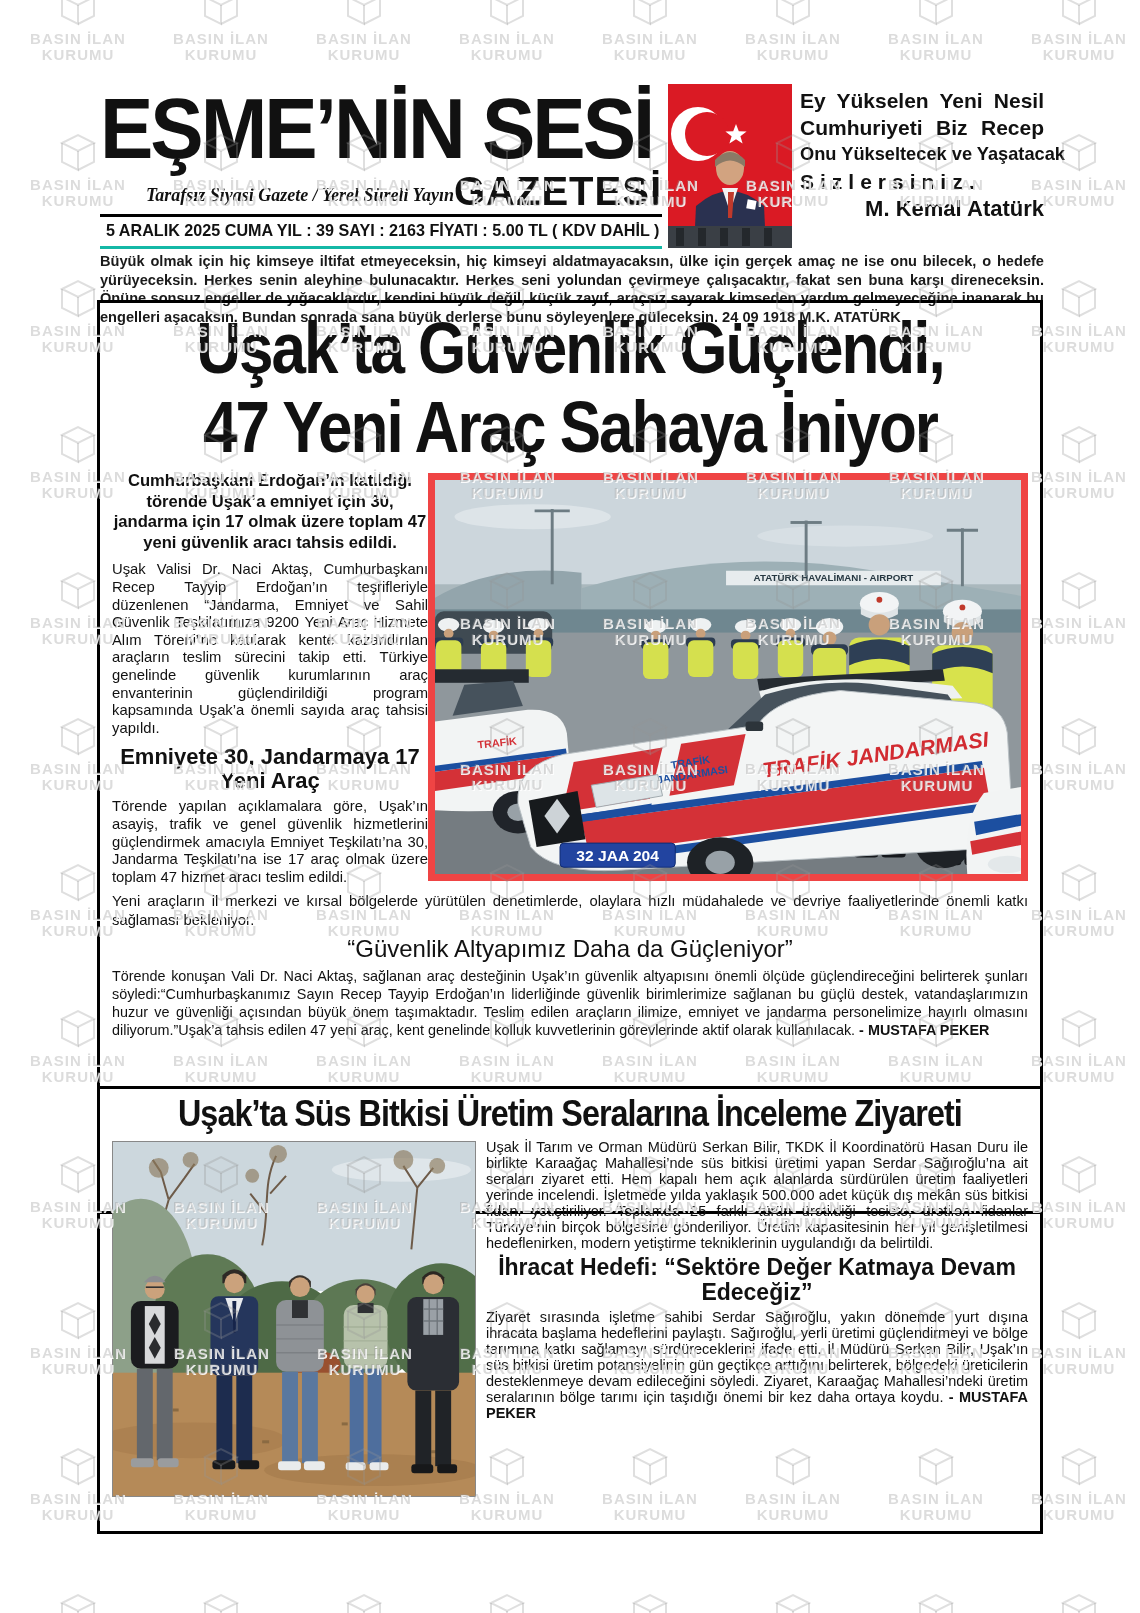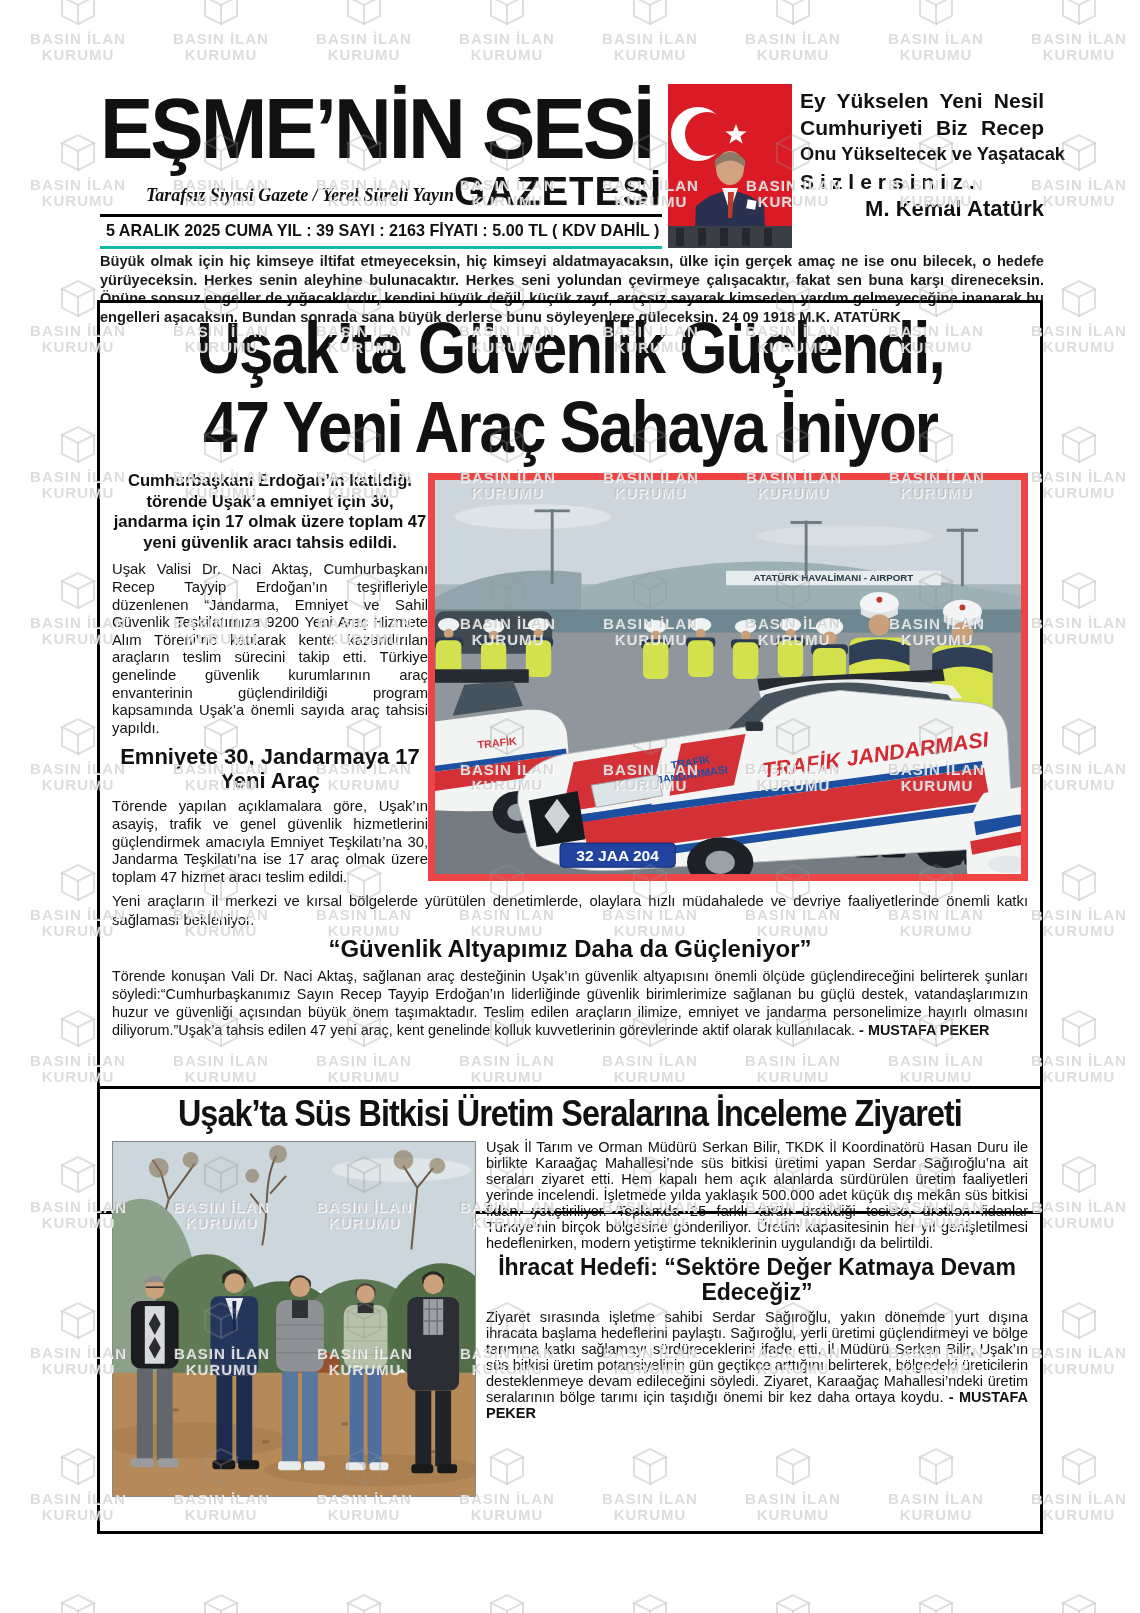--- a/index.html
+++ b/index.html
@@ -40,21 +40,21 @@
   .a1-headline{text-align:center;font-weight:bold;font-size:62px;letter-spacing:-2px;
                line-height:79px;margin:2px 0 4px;}
   .a1-headline .hl{display:inline-block;transform:scaleY(1.16);white-space:nowrap;}
   .photo1{float:right;width:600px;height:408px;margin:2px 0 4px 0;border:7px solid #ef4444;
           box-sizing:border-box;}
   .photo1 svg,.photo2 svg{display:block;width:100%;height:100%;}
   .a1-lead{font-weight:bold;font-size:16.6px;line-height:20.6px;text-align:center;margin:4px 4px 8px 0;}
   .bodytxt{font-size:14.8px;line-height:17.6px;text-align:justify;margin:0 0 6px;}
   .a1-sub1{font-weight:bold;font-size:22px;line-height:24px;text-align:center;margin:8px 0 5px;}
   .a1-body3{clear:both;font-size:14.8px;line-height:18.4px;text-align:justify;margin:2px 0 4px;}
-  .a1-sub2{font-weight:bold;font-size:24px;text-align:center;margin:6px 0 4px;}
+  .a1-sub2{font-weight:normal;font-size:24px;text-align:center;margin:6px 0 4px;}
   .a1-body4{font-size:14.4px;line-height:18px;text-align:justify;}
   .byline{font-weight:bold;}
   .a2-headline{text-align:center;font-weight:bold;font-size:33px;letter-spacing:-1px;
                line-height:42px;margin:2px 0 4px;}
   .a2-headline .hl{display:inline-block;transform:scale(.98,1.1);white-space:nowrap;}
   .photo2{float:left;width:364px;height:356px;margin:2px 10px 2px 0;border:1px solid #888;
           box-sizing:border-box;}
   .a2-lead{font-weight:bold;font-size:17.6px;line-height:21.6px;text-align:center;margin:2px 0 8px;}
   .a2-body{font-size:14.5px;line-height:16px;text-align:justify;margin:0 0 2px;}
   .a2-sub{font-weight:bold;font-size:23px;line-height:25px;text-align:center;margin:4px 0 4px;}

